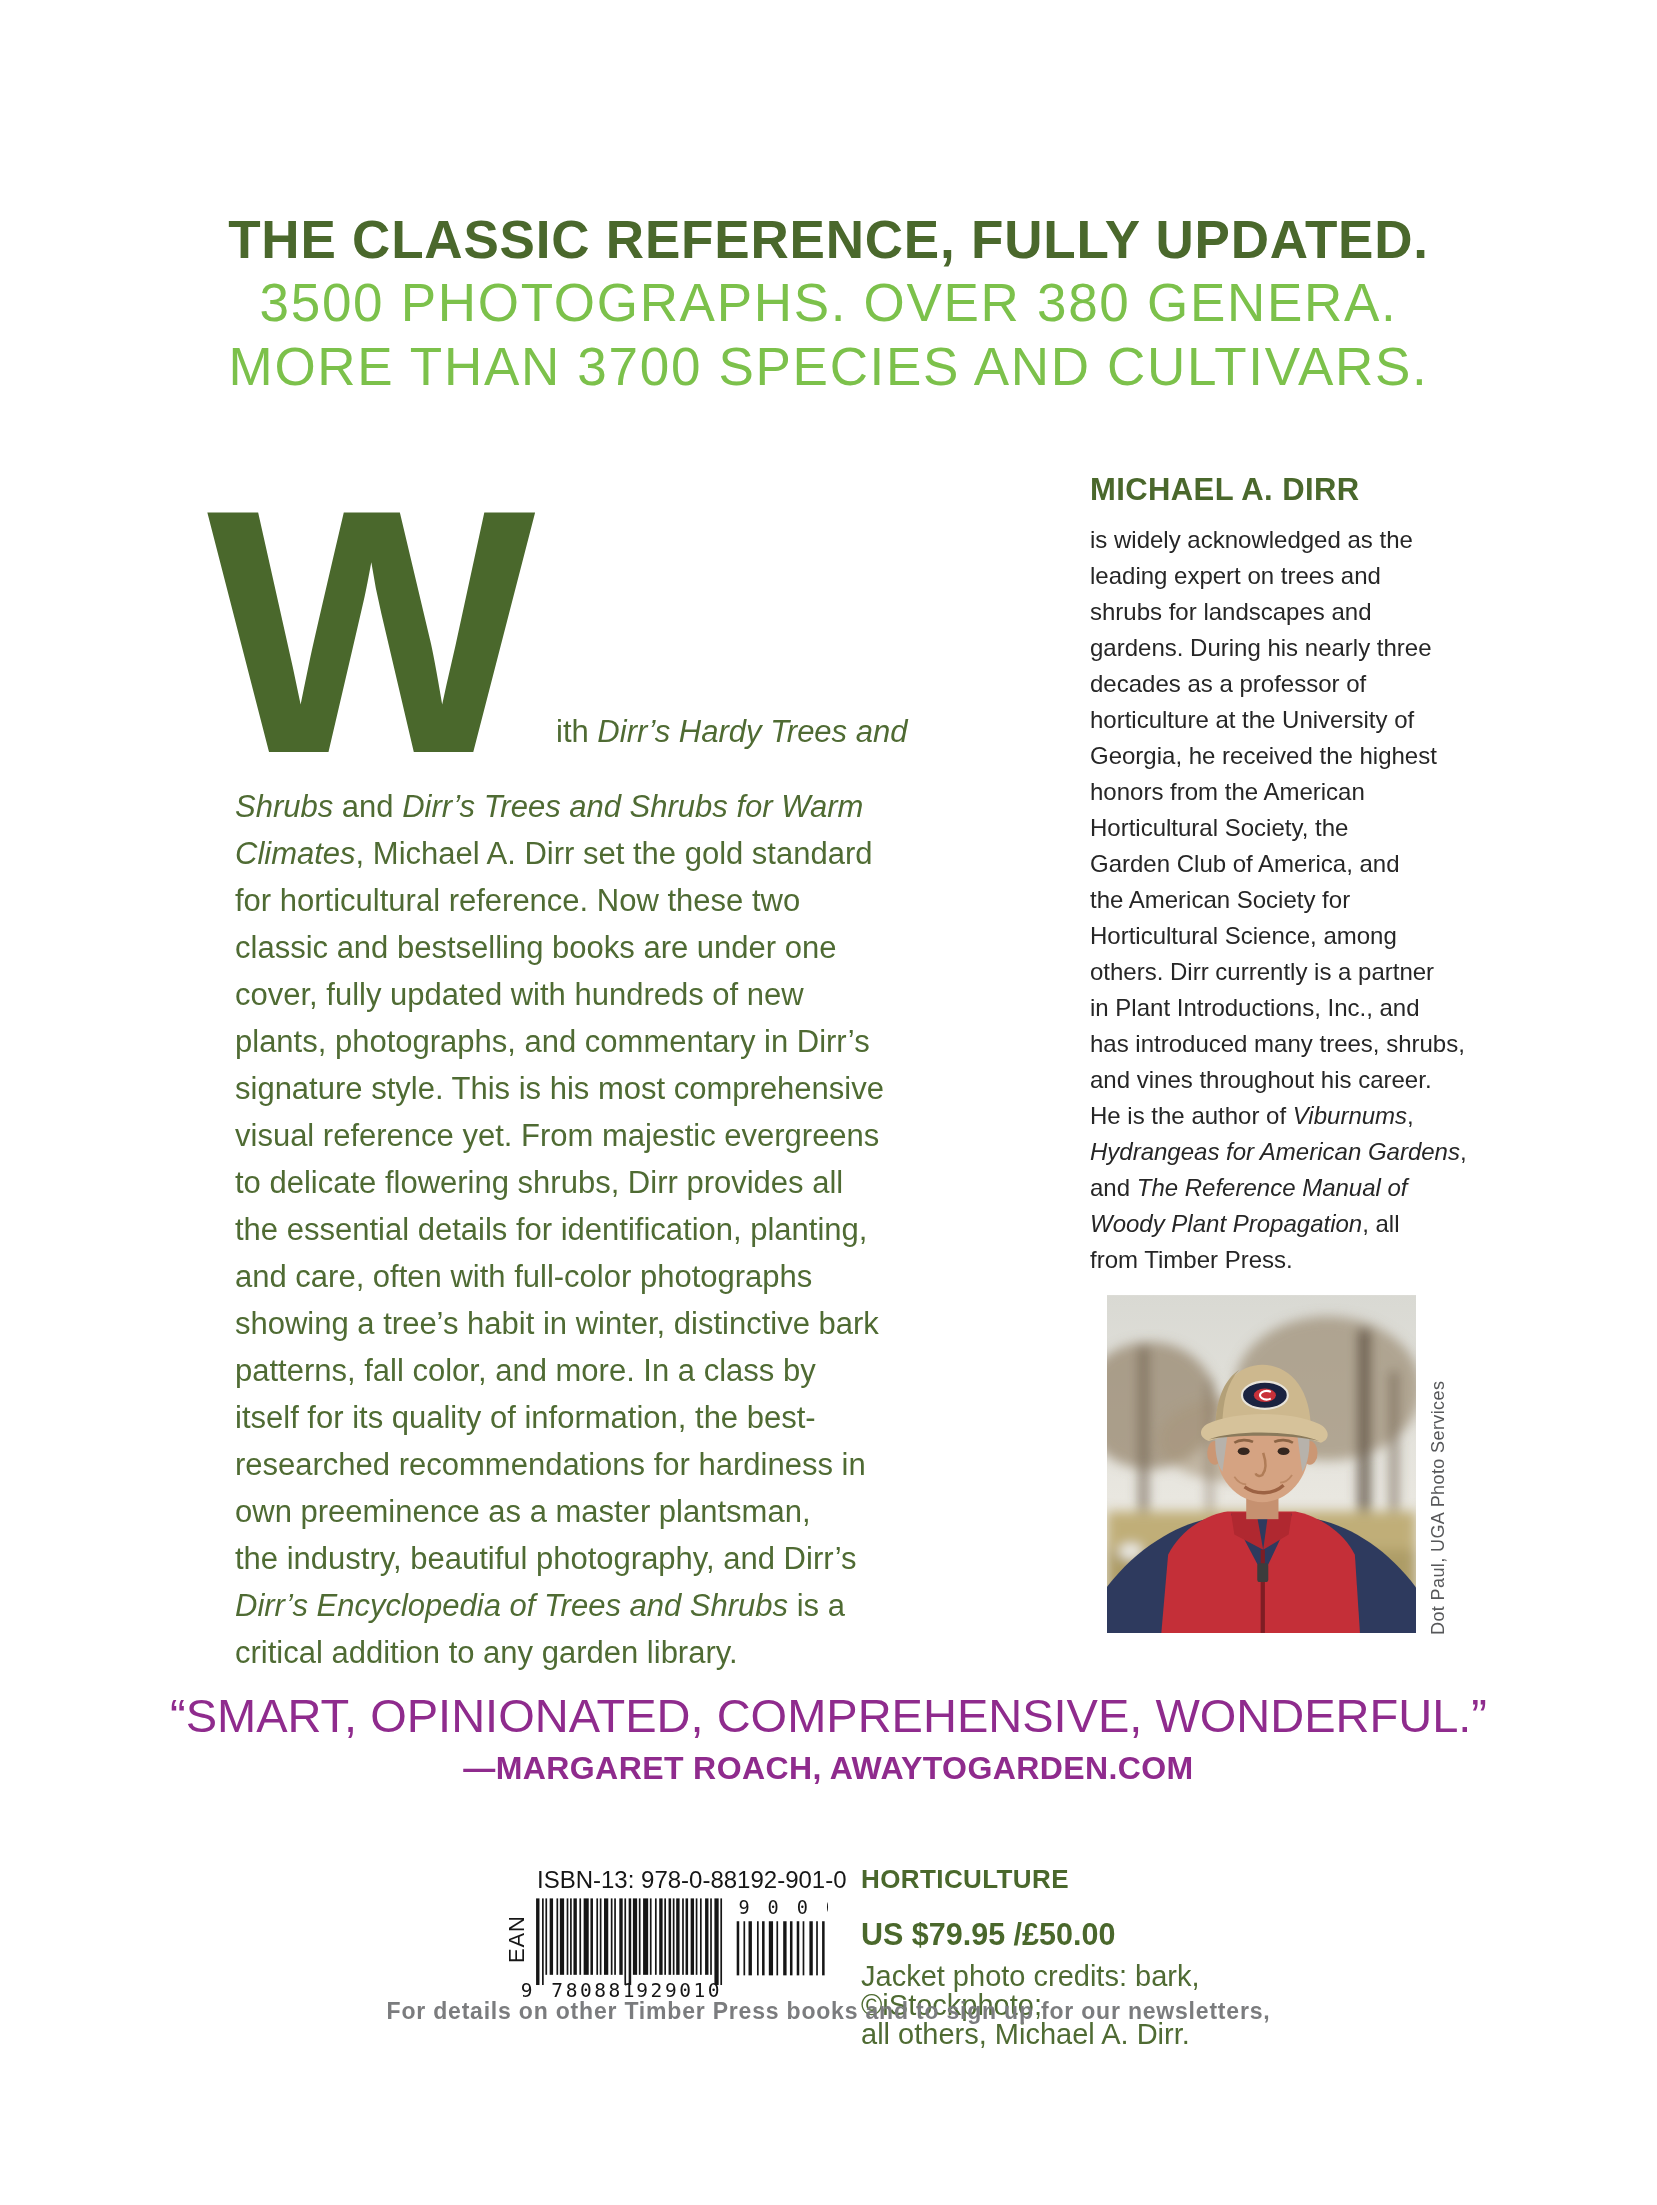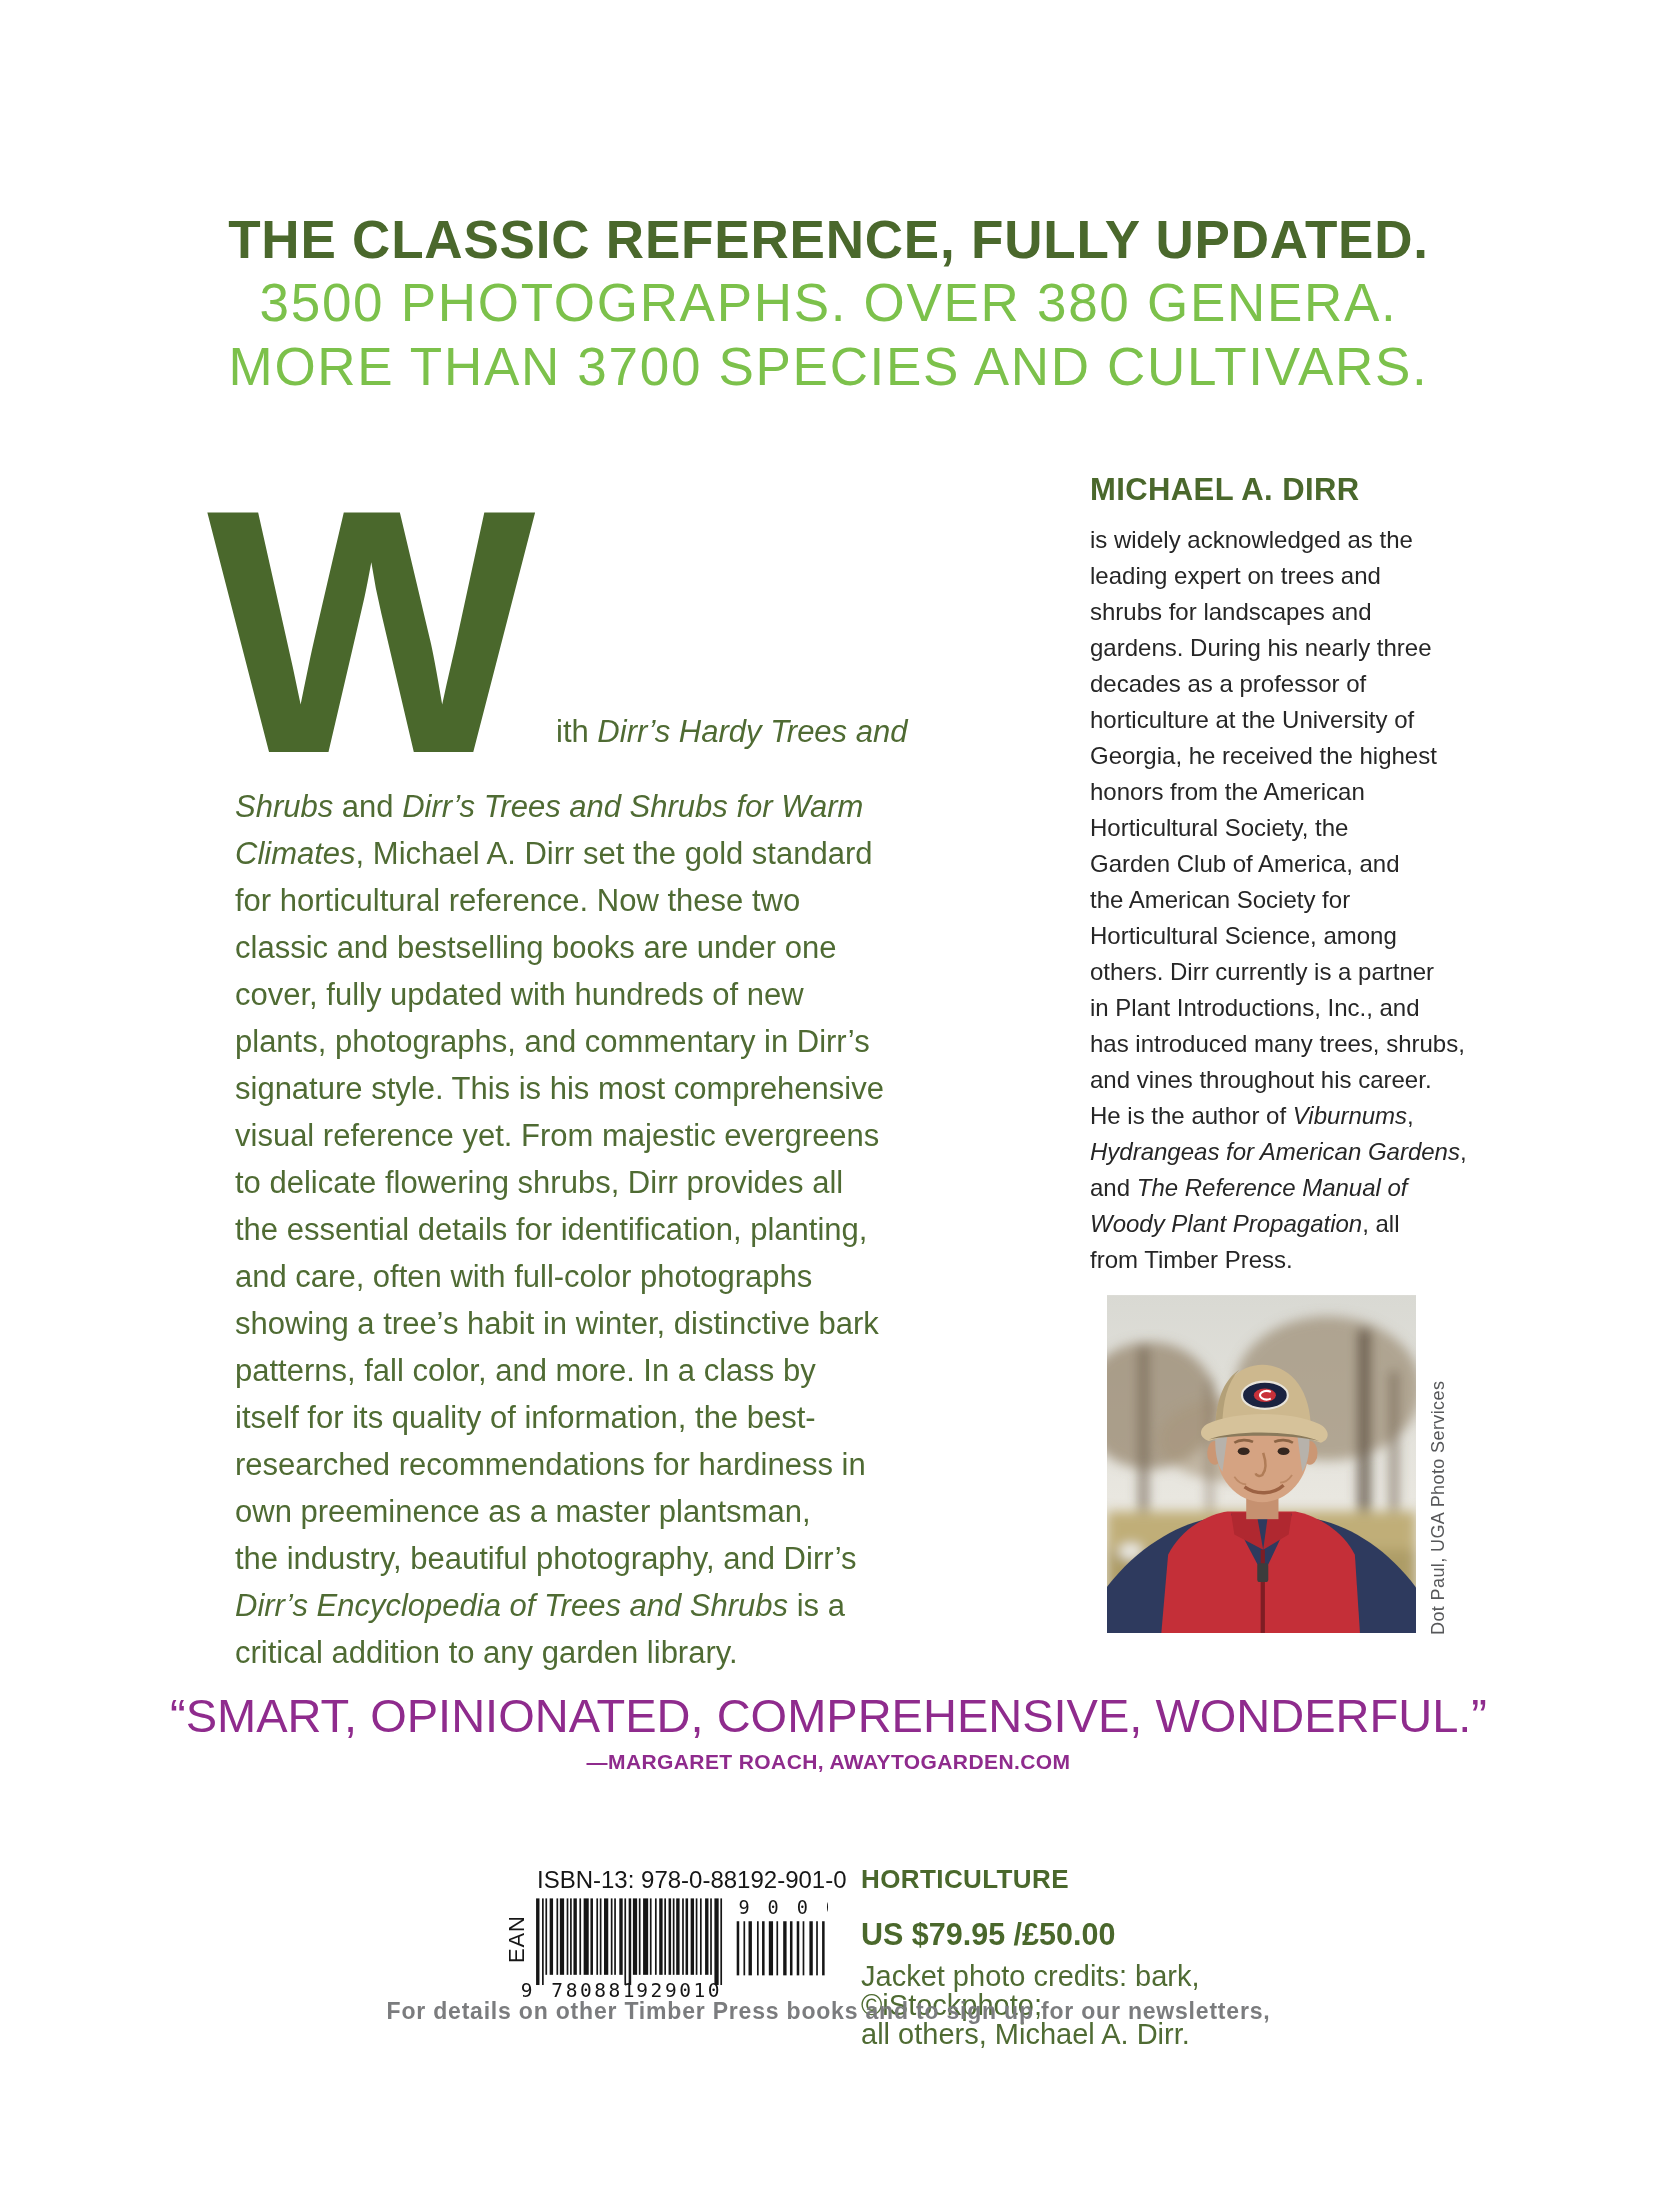--- a/index.html
+++ b/index.html
@@ -34,21 +34,21 @@
   
   .photo{left:1107px;top:1295px;width:309px;height:338px;}
   .photo svg{display:block;}
   .photo-credit{left:1428px;top:1635px;transform-origin:0 0;transform:rotate(-90deg);
                 font-size:18px;color:#57585a;white-space:nowrap;letter-spacing:0.4px;}
 
   
   .quote{top:1688px;left:0;width:100%;text-align:center;
          font-size:47px;font-weight:400;color:#8f2b8d;}
   .attrib{top:1750px;left:0;width:100%;text-align:center;
-          font-size:21px;font-weight:700;color:#8f2b8d;letter-spacing:0.4px;}
+          font-size:32px;font-weight:700;color:#8f2b8d;letter-spacing:0.4px;}
 
   
   .bc-wrap{left:499px;top:1863px;width:356px;height:153px;}
   .isbn{left:38px;top:3.4px;font-size:24px;color:#161616;white-space:nowrap;}
   .ean{left:5.1px;top:100px;transform-origin:0 0;transform:rotate(-90deg);
        font-size:22px;color:#161616;letter-spacing:0.8px;}
   .main-bc{left:20.4px;top:32px;}
   .supp-bc{left:236px;top:36px;}
   .bc-digit{font-family:"DejaVu Sans Mono",monospace;fill:#161616;}
 

